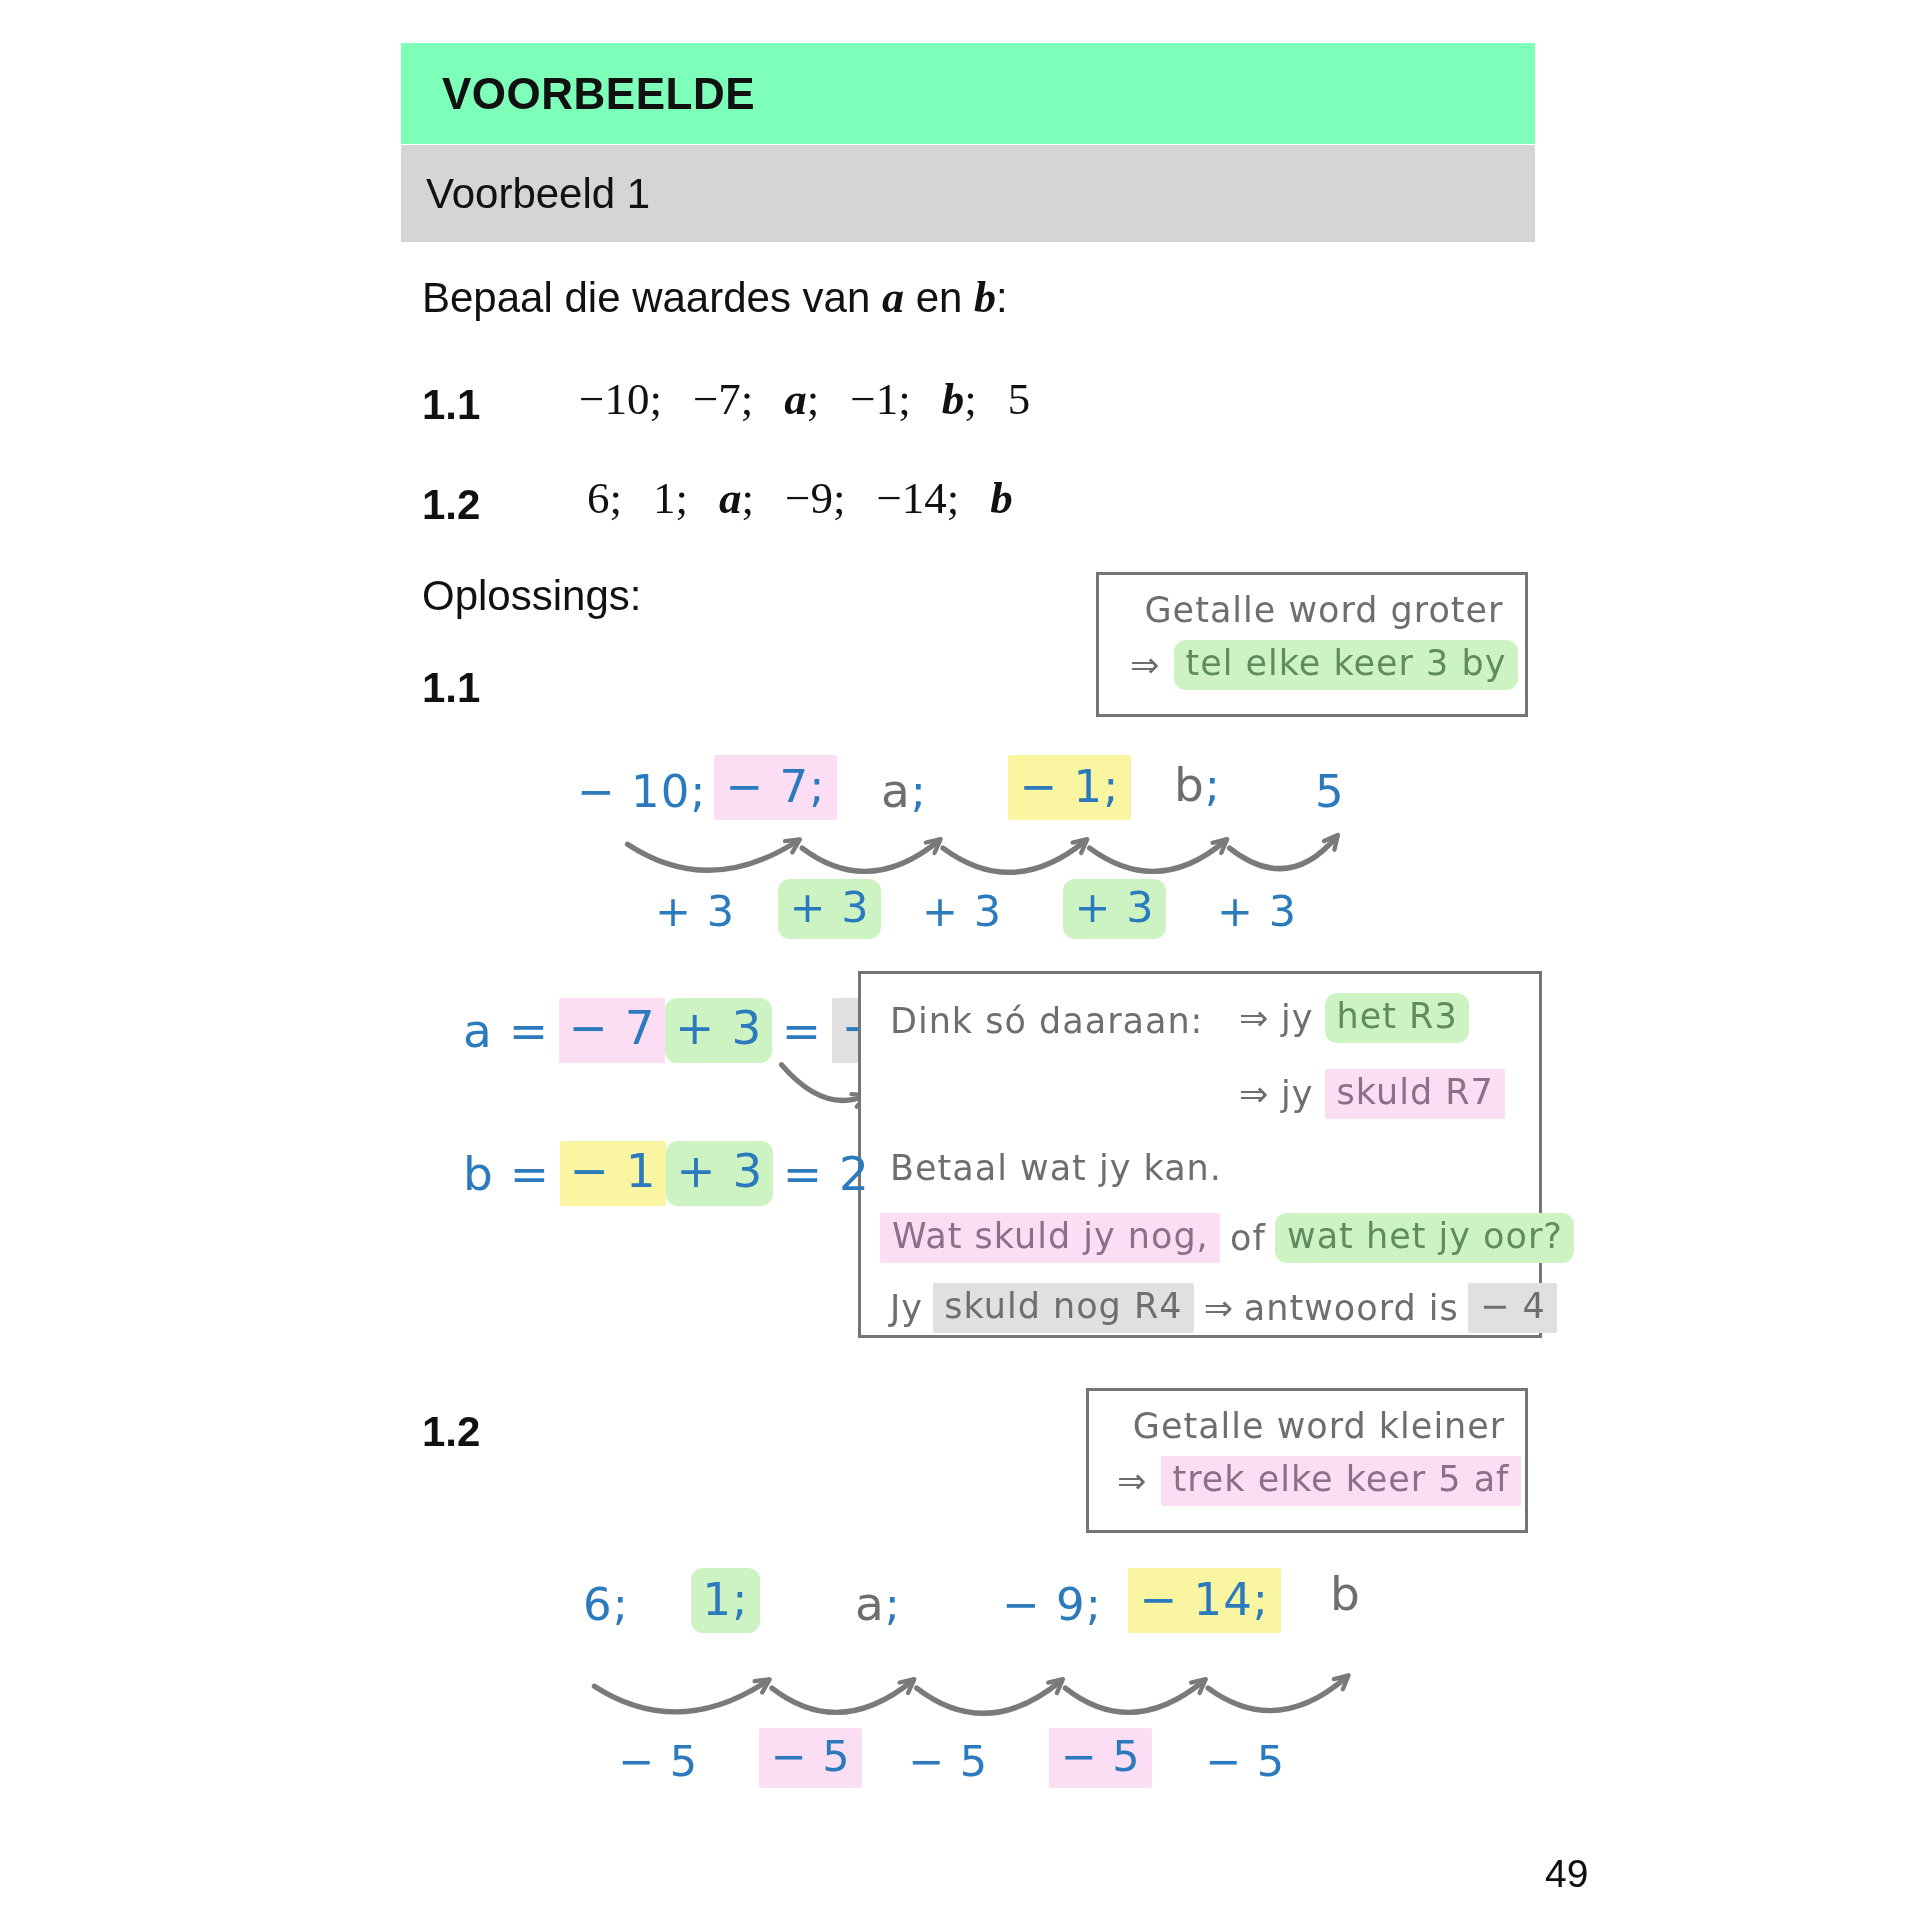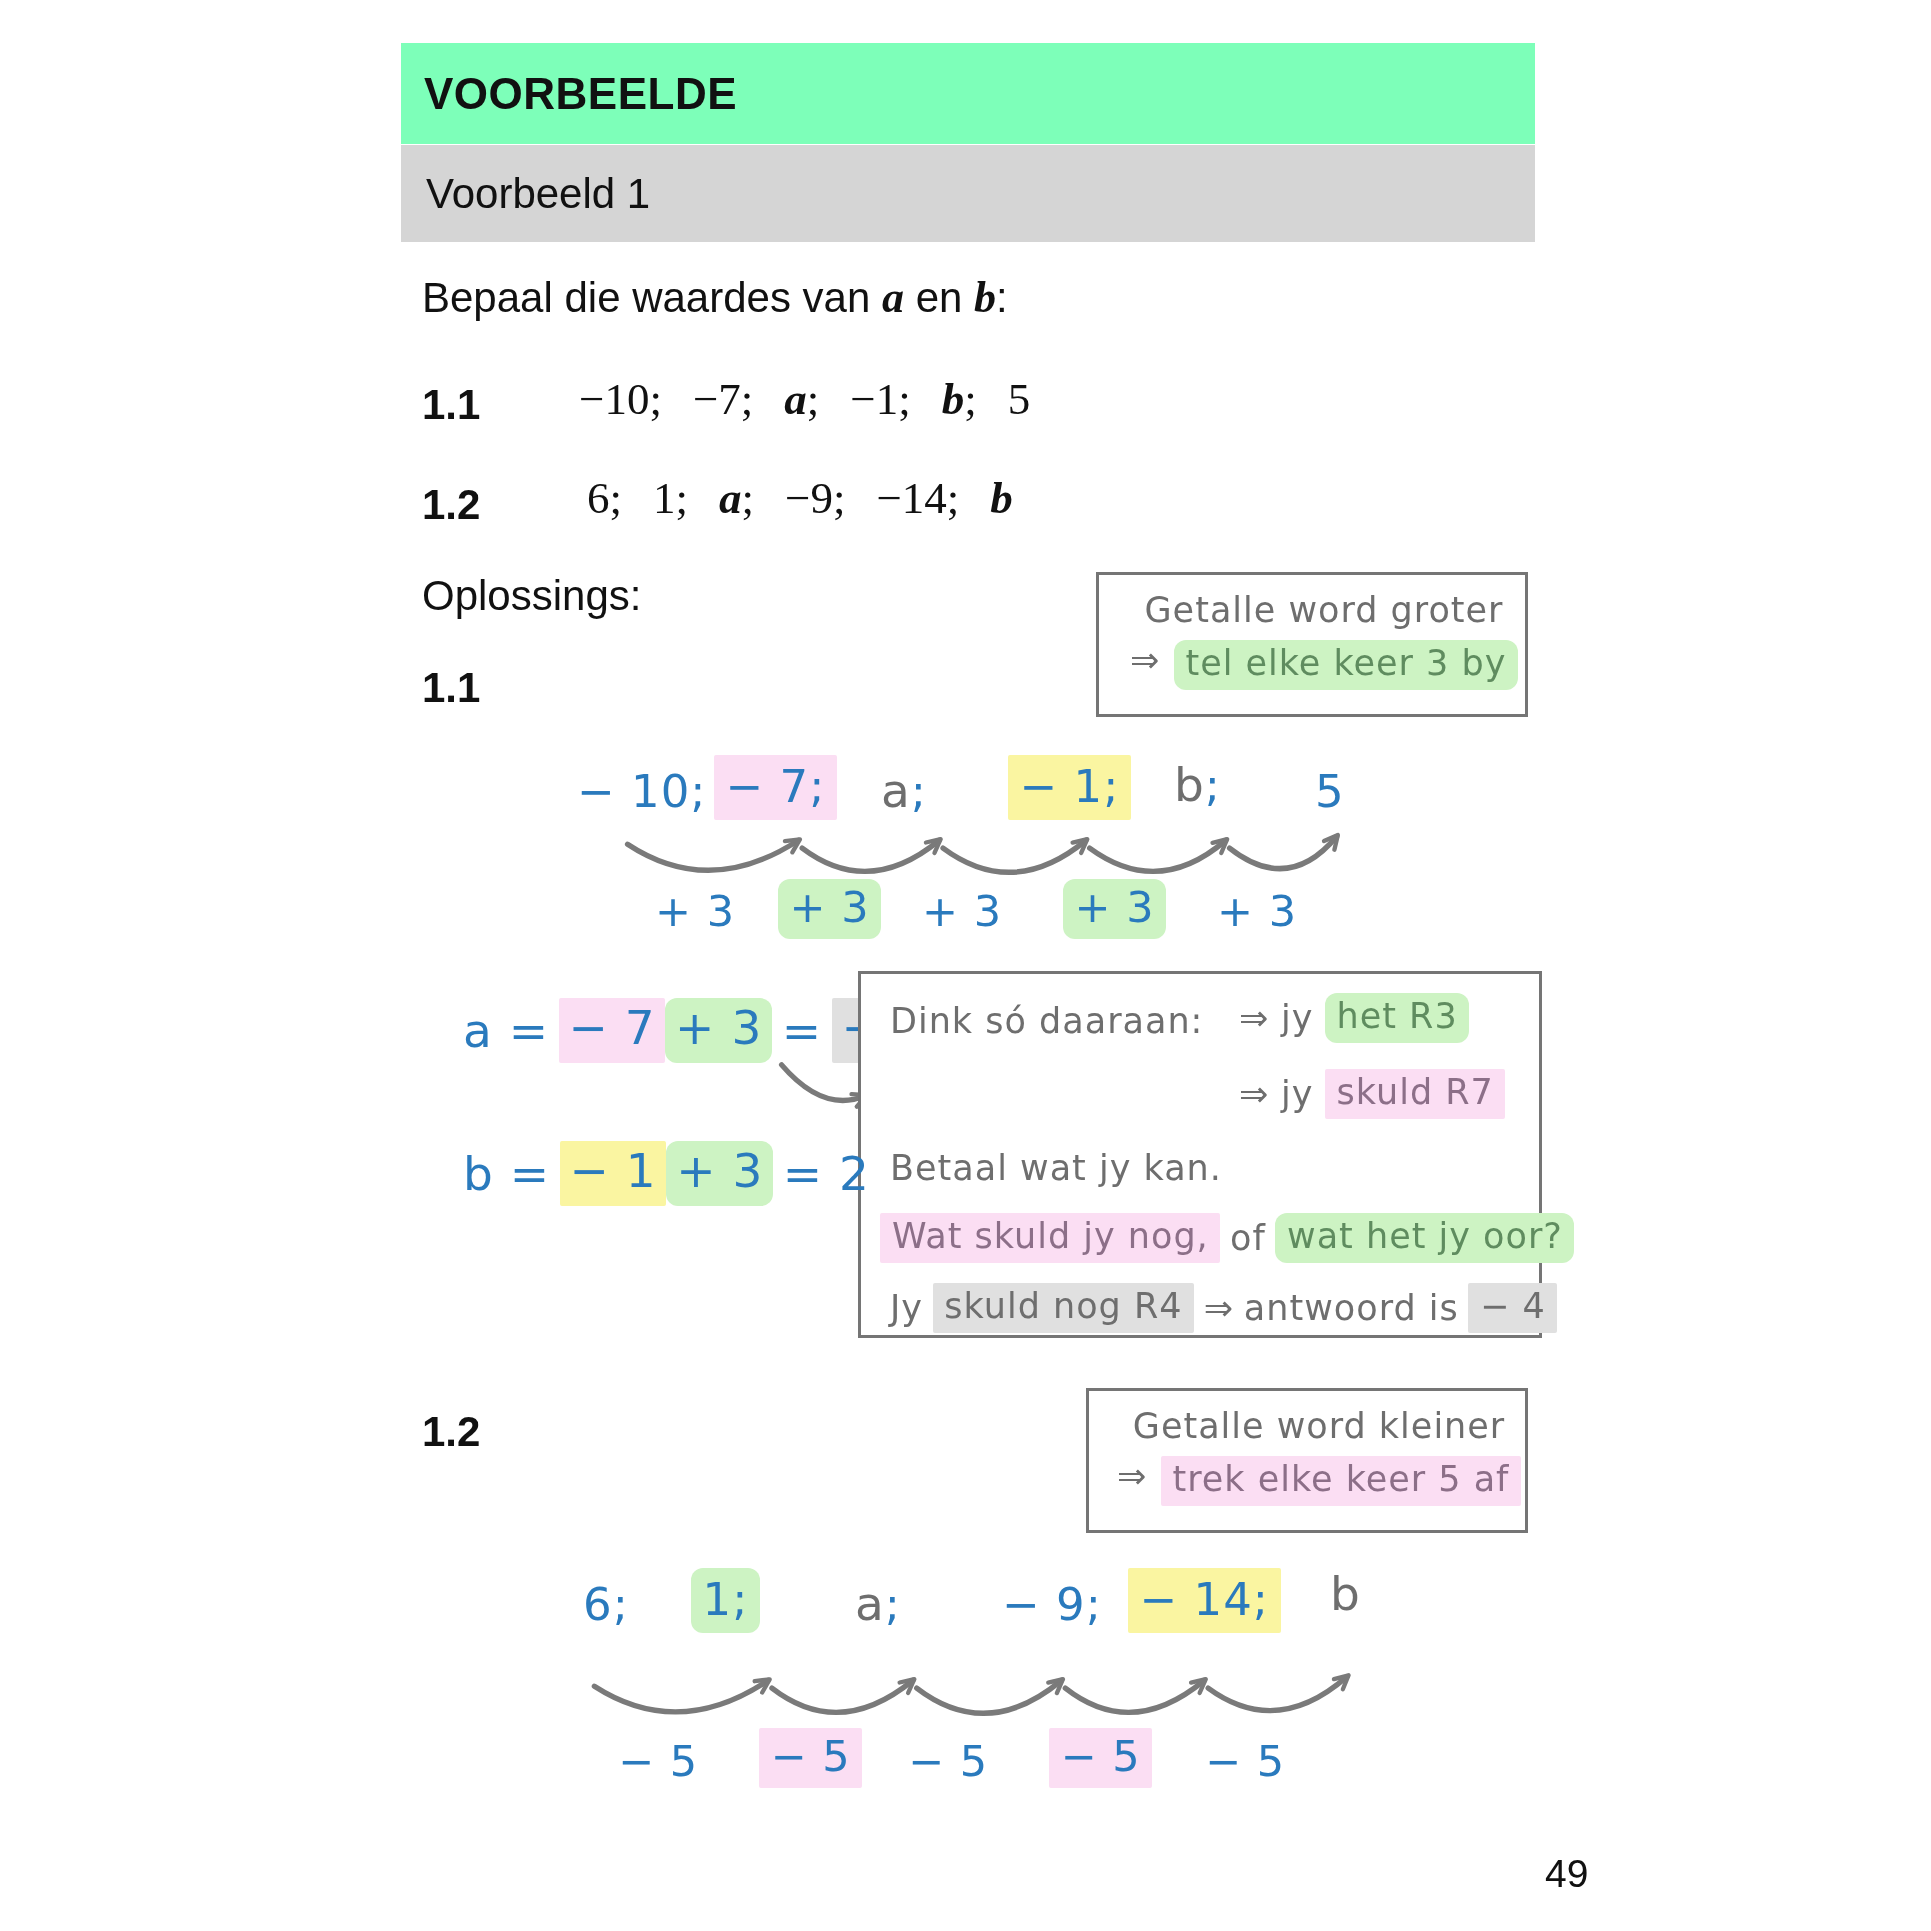--- a/index.html
+++ b/index.html
@@ -9,39 +9,39 @@
     --box-border:#757575; --arrow-gray:#7a7a7a; --text-black:#111111;
   }
   html,body{margin:0;padding:0;background:#fff;}
   #page{position:relative;width:1931px;height:1931px;background:#ffffff;overflow:hidden;
         font-family:"Liberation Sans",sans-serif;color:var(--text-black);}
 
   .abs{position:absolute;}
 
   
   .band-green{left:401px;top:43px;width:1134px;height:101px;background:var(--header-green);
-              display:flex;align-items:center;padding-left:23px;box-sizing:border-box;}
+              display:flex;align-items:center;padding-left:41px;box-sizing:border-box;}
   .band-green .t{font-size:44px;font-weight:bold;letter-spacing:0.5px;}
   .band-gray{left:401px;top:145px;width:1134px;height:97px;background:var(--header-gray);
              display:flex;align-items:center;justify-content:space-between;
              padding:0 25px;box-sizing:border-box;}
   .band-gray .t{font-size:42px;font-weight:normal;}
 
   
   .intro{left:422px;top:272px;font-size:42px;display:flex;align-items:baseline;}
   .serif-var{font-family:"Liberation Serif",serif;font-style:italic;font-weight:bold;}
   .plabel{font-size:42px;font-weight:bold;}
   .pterms{display:flex;gap:31px;font-family:"Liberation Serif",serif;font-size:45px;align-items:baseline;}
   .pterms .num{font-family:"Liberation Serif",serif;}
   .opl{font-size:42px;}
 
   
   .hw{font-family:"DejaVu Sans",sans-serif;letter-spacing:1px;}
   .note-box{border:3.9px solid var(--box-border);background:#fff;box-sizing:border-box;}
-  .note-line{display:flex;align-items:flex-start;justify-content:center;gap:13.5px;
+  .note-line{display:flex;align-items:center;justify-content:center;gap:13.5px;
              font-size:35px;color:var(--ink-gray);margin-left:24px;}
   .hl{padding:2.9px 11.6px 6.8px 11.6px;border-radius:1.9px;}
   .hl-green{background:var(--hl-green);border-radius:12px;}
   .hl-pink{background:var(--hl-pink);}
   .hl-yellow{background:var(--hl-yellow);}
   .hl-gray{background:var(--hl-gray);}
   .tint-green{color:var(--ink-green);}
   .tint-purple{color:var(--ink-purple);}
 
   .seq-item{font-size:45px;color:var(--ink-blue);white-space:nowrap;}

